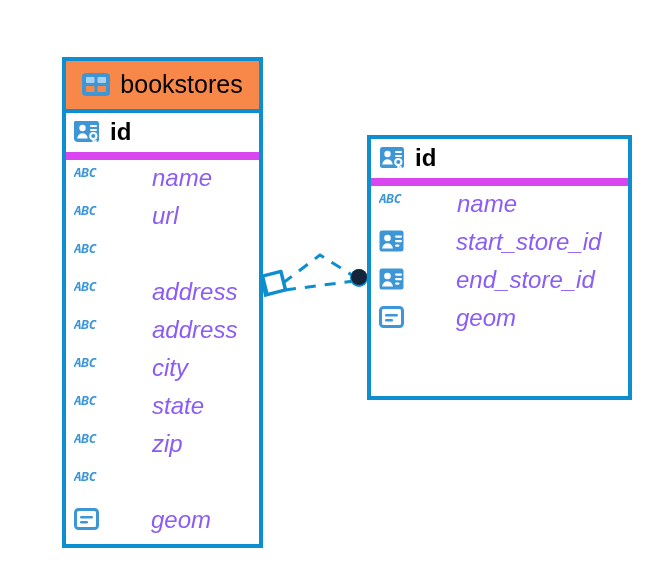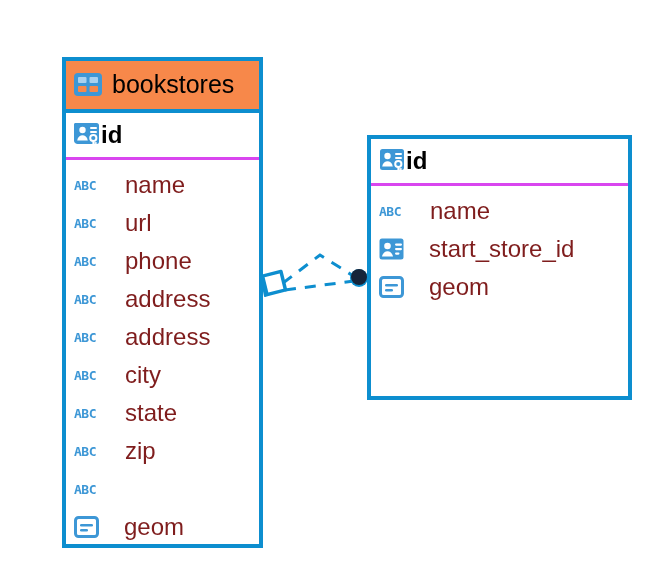--- a/index.html
+++ b/index.html
@@ -48,47 +48,49 @@
     font-size: 25px;
     color: #000000;
     line-height: 1;
     white-space: nowrap;
   }
 
   
   .pk-row {
     display: flex;
     align-items: center;
+    gap: 9px;
     padding: 5px 8px 6px 8px;
     box-sizing: border-box;
-    border-bottom: 3px solid #d946ef;
+    border-bottom: 8px solid #d946ef;
     background: #ffffff;
   }
   .pk-label {
     font-size: 24px;
     font-weight: bold;
     color: #000000;
     line-height: 1;
   }
 
   .fields {
     padding: 6px 8px 7px 8px;
     box-sizing: border-box;
   }
   .field-row {
     display: flex;
-    align-items: center;
-    gap: 25px;
+    gap: 9px;
     height: 38px;
+    font-style: italic;
   }
   .field-label {
     font-size: 24px;
-    color: #7f1d1d;
+    color: #8b5cf6;
     line-height: 1;
     white-space: nowrap;
+    margin-left: 43px;
   }
 
   
   .icon {
     flex: 0 0 auto;
     display: block;
     line-height: 0;
   }
   .icon svg { display: block; }
 
@@ -120,21 +122,21 @@
     </g>
 
     <g>
       <circle cx="359" cy="278" r="9" fill="#0d8ecf"></circle>
       <circle cx="359" cy="277" r="8" fill="#16243a"></circle>
     </g>
   </svg>
 
   <div class="entity" style="left:62px; top:57px; width:201px; height:491px;">
 
-    <div class="entity-header orange" style="height:52px;">
+    <div class="entity-header orange" style="height:52px;justify-content:center;">
       <span class="icon">
         <svg width="28" height="23" viewBox="0 0 28 23">
           <rect x="0" y="0" width="28" height="23" rx="4" fill="#3d97d6"></rect>
           <rect x="4" y="4" width="8.5" height="6" rx="1" fill="#a8d1ef"></rect>
           <rect x="15.5" y="4" width="8.5" height="6" rx="1" fill="#a8d1ef"></rect>
           <rect x="4" y="13" width="8.5" height="6" rx="1" fill="#f7884a"></rect>
           <rect x="15.5" y="13" width="8.5" height="6" rx="1" fill="#f7884a"></rect>
         </svg>
       </span>
       <span class="entity-title">bookstores</span>
@@ -173,21 +175,20 @@
           </svg>
         </span>
         <span class="field-label">url</span>
       </div>
       <div class="field-row">
         <span class="icon">
           <svg width="26" height="13" viewBox="0 0 26 13">
             <text x="0" y="11" font-family="'DejaVu Sans Mono', monospace" font-size="13" font-weight="bold" fill="#3d97d6" letter-spacing="-0.5">ABC</text>
           </svg>
         </span>
-        <span class="field-label">phone</span>
       </div>
       <div class="field-row">
         <span class="icon">
           <svg width="26" height="13" viewBox="0 0 26 13">
             <text x="0" y="11" font-family="'DejaVu Sans Mono', monospace" font-size="13" font-weight="bold" fill="#3d97d6" letter-spacing="-0.5">ABC</text>
           </svg>
         </span>
         <span class="field-label">address</span>
       </div>
       <div class="field-row">
@@ -279,20 +280,33 @@
             <rect x="16" y="5.5" width="7" height="2.2" rx="1.1" fill="#ffffff"></rect>
             <rect x="16" y="10" width="7" height="2.2" rx="1.1" fill="#ffffff"></rect>
             <rect x="16" y="14.5" width="4.5" height="2.2" rx="1.1" fill="#ffffff"></rect>
           </svg>
         </span>
         <span class="field-label">start_store_id</span>
       </div>
       <div class="field-row">
         <span class="icon">
           <svg width="25" height="22" viewBox="0 0 25 22">
+            <rect x="0.5" y="0.5" width="24" height="21" rx="2.5" fill="#3d97d6"></rect>
+            <circle cx="8.5" cy="8" r="3.3" fill="#ffffff"></circle>
+            <path d="M3 18.6 c0.6 -3.7 3 -5.4 5.5 -5.4 s4.9 1.7 5.5 5.4 z" fill="#ffffff"></path>
+            <rect x="16" y="5.5" width="7" height="2.2" rx="1.1" fill="#ffffff"></rect>
+            <rect x="16" y="10" width="7" height="2.2" rx="1.1" fill="#ffffff"></rect>
+            <rect x="16" y="14.5" width="4.5" height="2.2" rx="1.1" fill="#ffffff"></rect>
+          </svg>
+        </span>
+        <span class="field-label">end_store_id</span>
+      </div>
+      <div class="field-row">
+        <span class="icon">
+          <svg width="25" height="22" viewBox="0 0 25 22">
             <rect x="1.5" y="1.5" width="22" height="19" rx="3" fill="#ffffff" stroke="#3d97d6" stroke-width="3"></rect>
             <rect x="6" y="8" width="13" height="2.6" rx="1.3" fill="#3d97d6"></rect>
             <rect x="6" y="13" width="8" height="2.6" rx="1.3" fill="#3d97d6"></rect>
           </svg>
         </span>
         <span class="field-label">geom</span>
       </div>
     </div>
   </div>
 

